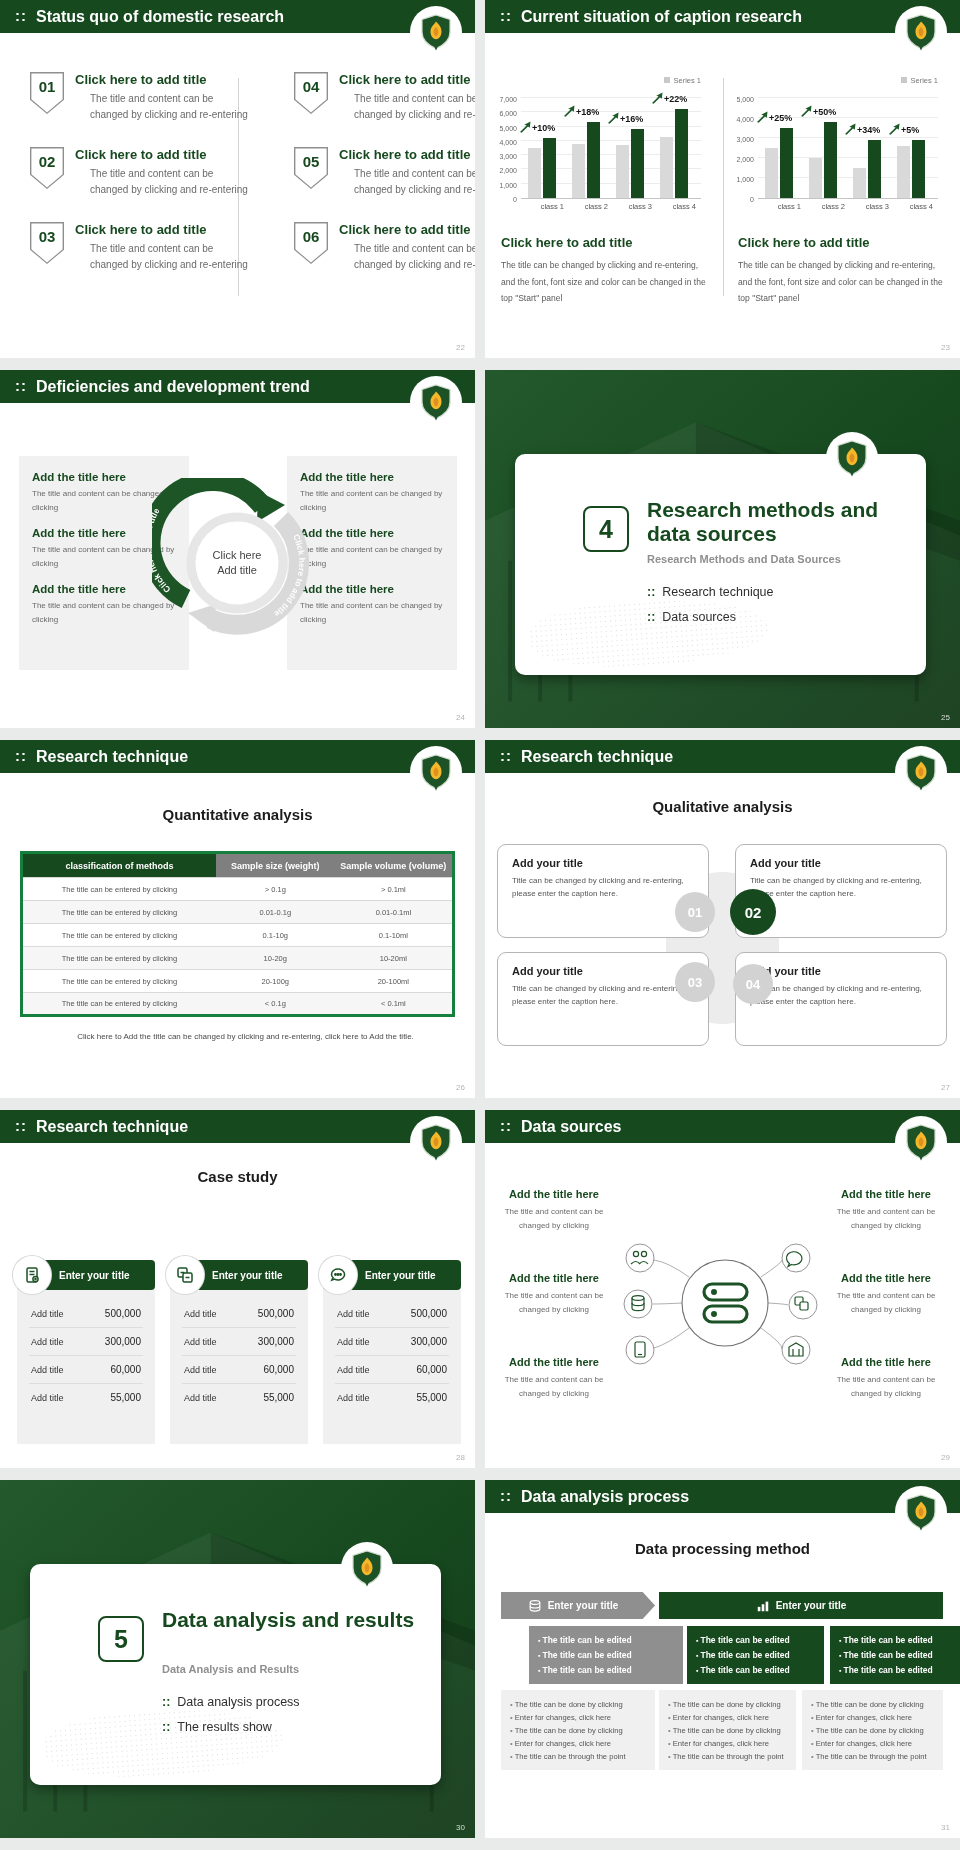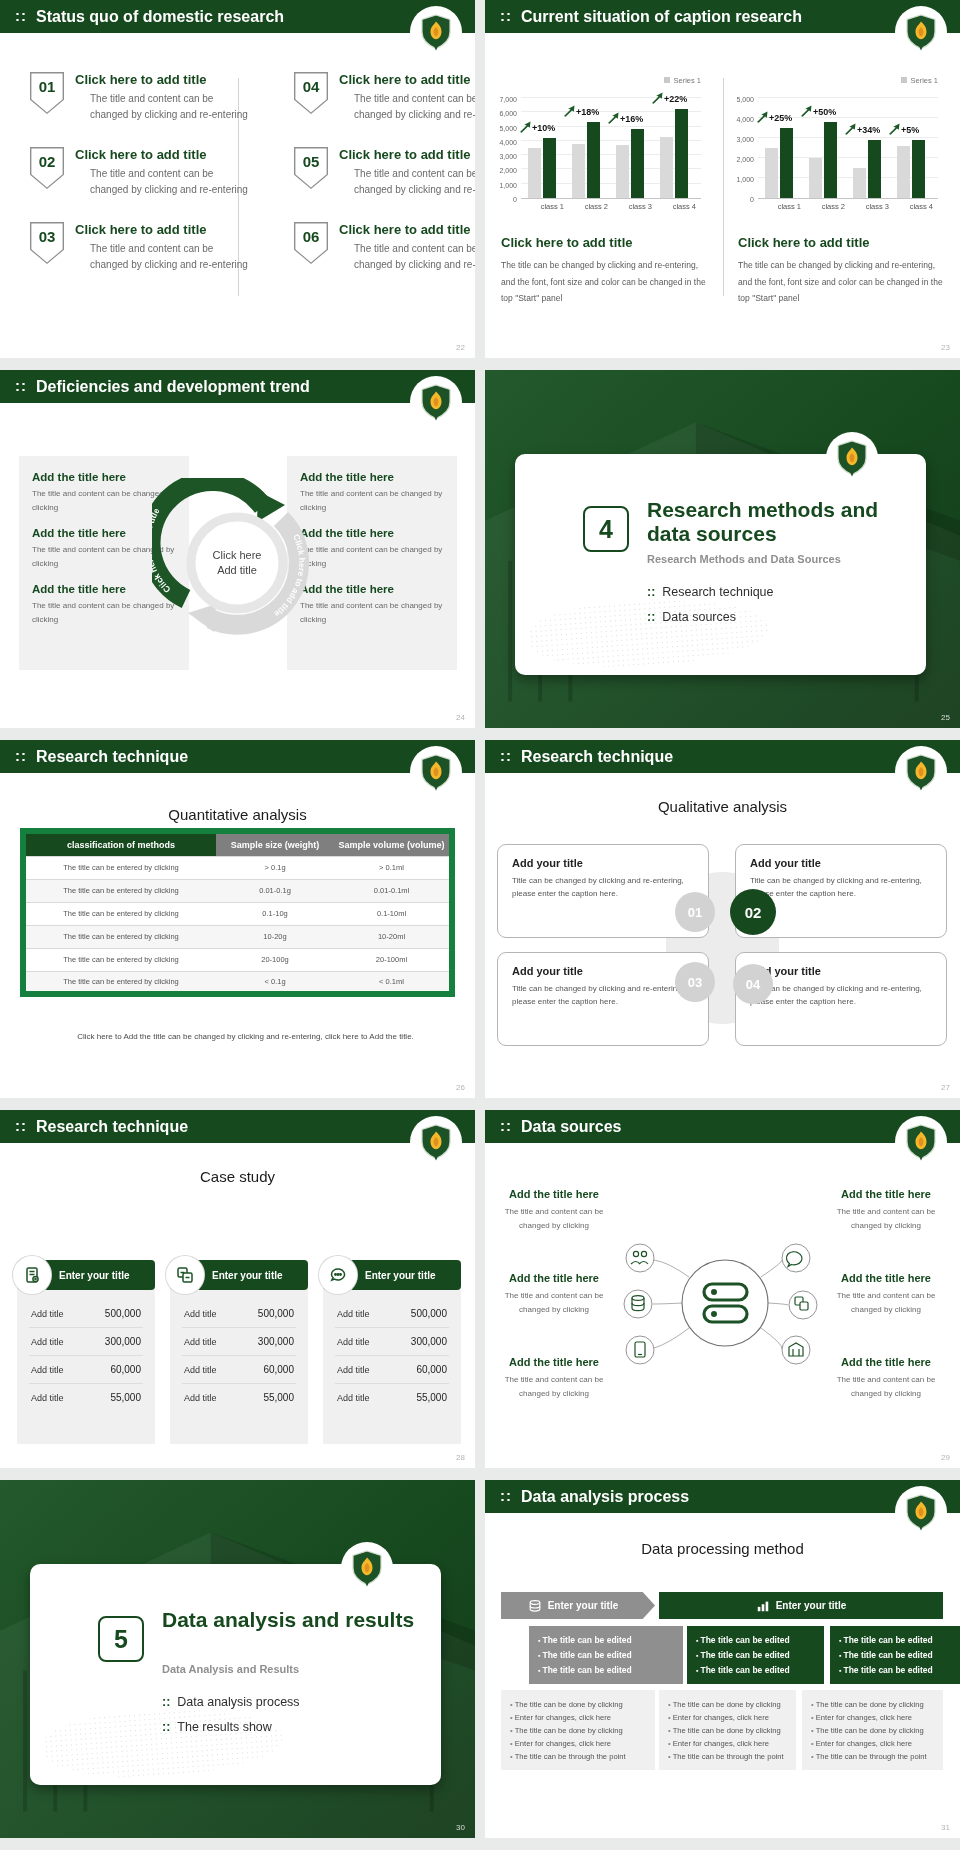--- a/index.html
+++ b/index.html
@@ -4,21 +4,21 @@
 <style>
   * { margin:0; padding:0; box-sizing:border-box; }
   html,body { width:960px; background:#e9eaea; font-family:"Liberation Sans",sans-serif; }
   .grid { width:960px; display:grid; grid-template-columns:1fr 1fr; column-gap:10px; row-gap:12px; padding-bottom:12px; }
   .slide { position:relative; height:358px; background:#fff; overflow:hidden; }
   
   .hdr { position:relative; height:33px; background:#17491f; color:#fff; display:flex; align-items:center; padding-left:15px; font-weight:bold; font-size:16px; }
   .hdr .mk { margin-right:9px; font-size:15px; letter-spacing:1px; position:relative; top:-1px; }
   .logo { position:absolute; top:6px; right:13px; width:52px; height:52px; background:#fff; border-radius:50%; display:flex; align-items:center; justify-content:center; z-index:6; }
   .pageno { position:absolute; right:10px; bottom:6px; font-size:8px; color:#b4b4b4; }
-  .subt { position:absolute; left:0; right:0; text-align:center; font-size:15px; font-weight:normal; color:#1c1c1c; }
+  .subt { position:absolute; left:0; right:0; text-align:center; font-size:15px; font-weight:bold; color:#1c1c1c; }
   
   .s1-grid { position:absolute; top:72px; left:30px; right:22px; display:grid; grid-template-columns:1fr 1fr; column-gap:44px; row-gap:24px; }
   .s1-item { display:flex; gap:11px; }
   .badge { position:relative; width:34px; height:42px; flex:0 0 34px; }
   .badge .bo,.badge .bi { position:absolute; clip-path:polygon(0 0,100% 0,100% 66%,50% 100%,0 66%); }
   .badge .bo { inset:0; background:#8f8f8f; }
   .badge .bi { inset:1.4px; background:#fff; }
   .badge .num { position:absolute; left:0; right:0; top:6px; text-align:center; font-size:15px; font-weight:bold; color:#17491f; }
   .s1-title { font-size:13px; font-weight:bold; color:#17491f; margin-bottom:4px; }
   .s1-body { font-size:10px; color:#6a6a6a; line-height:1.6; width:160px;margin-left:15px; }
@@ -54,21 +54,21 @@
   .sec-art { position:absolute; inset:0; }
   .sec-card { position:absolute; left:30px; top:84px; width:411px; height:221px; background:#fff; border-radius:10px; box-shadow:0 5px 12px rgba(0,0,0,.35); }
   .sec-logo { position:absolute; right:48px; top:-22px; width:52px; height:52px; background:#fff; border-radius:50%; display:flex; align-items:center; justify-content:center; }
   .sec-num { position:absolute; left:68px; top:52px; width:46px; height:46px; border:2.5px solid #17491f; border-radius:8px; display:flex; align-items:center; justify-content:center; font-size:25px; font-weight:bold; color:#17491f; }
   .sec-title { position:absolute; left:132px; top:44px; width:275px; font-size:21px; line-height:1.12; font-weight:bold; color:#17491f; }
   .sec-sub { position:absolute; left:132px; top:99px; font-size:11px; font-weight:bold; color:#8f8f8f; }
   .sec-li { position:absolute; left:132px; font-size:12.5px; color:#2e2e2e; }
   .sec-li .mk2 { color:#17491f; font-weight:bold; margin-right:7px; }
   .dots-band { position:absolute; left:14px; bottom:10px; width:240px; height:64px; opacity:.35; background-image:radial-gradient(#8fa292 0.8px, transparent 0.9px); background-size:5px 5px; border-radius:40% 60% 50% 50%; transform:rotate(-4deg); }
   
-  .tbl { position:absolute; left:20px; right:20px; top:88px; border:6px solid #15803d; border-collapse:collapse; width:calc(100% - 40px); }
+  .tbl { position:absolute; left:20px; right:20px; top:111px; border:3px solid #15803d; border-collapse:collapse; width:calc(100% - 40px); }
   .tbl th { height:25px; font-size:9px; font-weight:bold; color:#fff; }
   .tbl th.c1 { background:#17491f; width:45%; }
   .tbl th.c2,.tbl th.c3 { background:#7f7f7f; width:27.5%; }
   .tbl td { height:23px; font-size:7.5px; color:#555; text-align:center; border-top:1px solid #d9d9d9; }
   .tbl tr:nth-child(odd) td { background:#f6f6f6; }
   .s5-cap { position:absolute; left:0; right:0; top:292px; text-align:center; font-size:8px; color:#4a4a4a;padding-left:16px; }
   
   .qcard { position:absolute; width:212px; height:94px; background:#fff; border:1px solid #b5b5b5; border-radius:9px; padding:12px 14px; z-index:1; }
   .q-title { font-size:11px; font-weight:bold; color:#222; margin-bottom:5px; }
   .q-body { font-size:8px; color:#555; line-height:1.65; }

